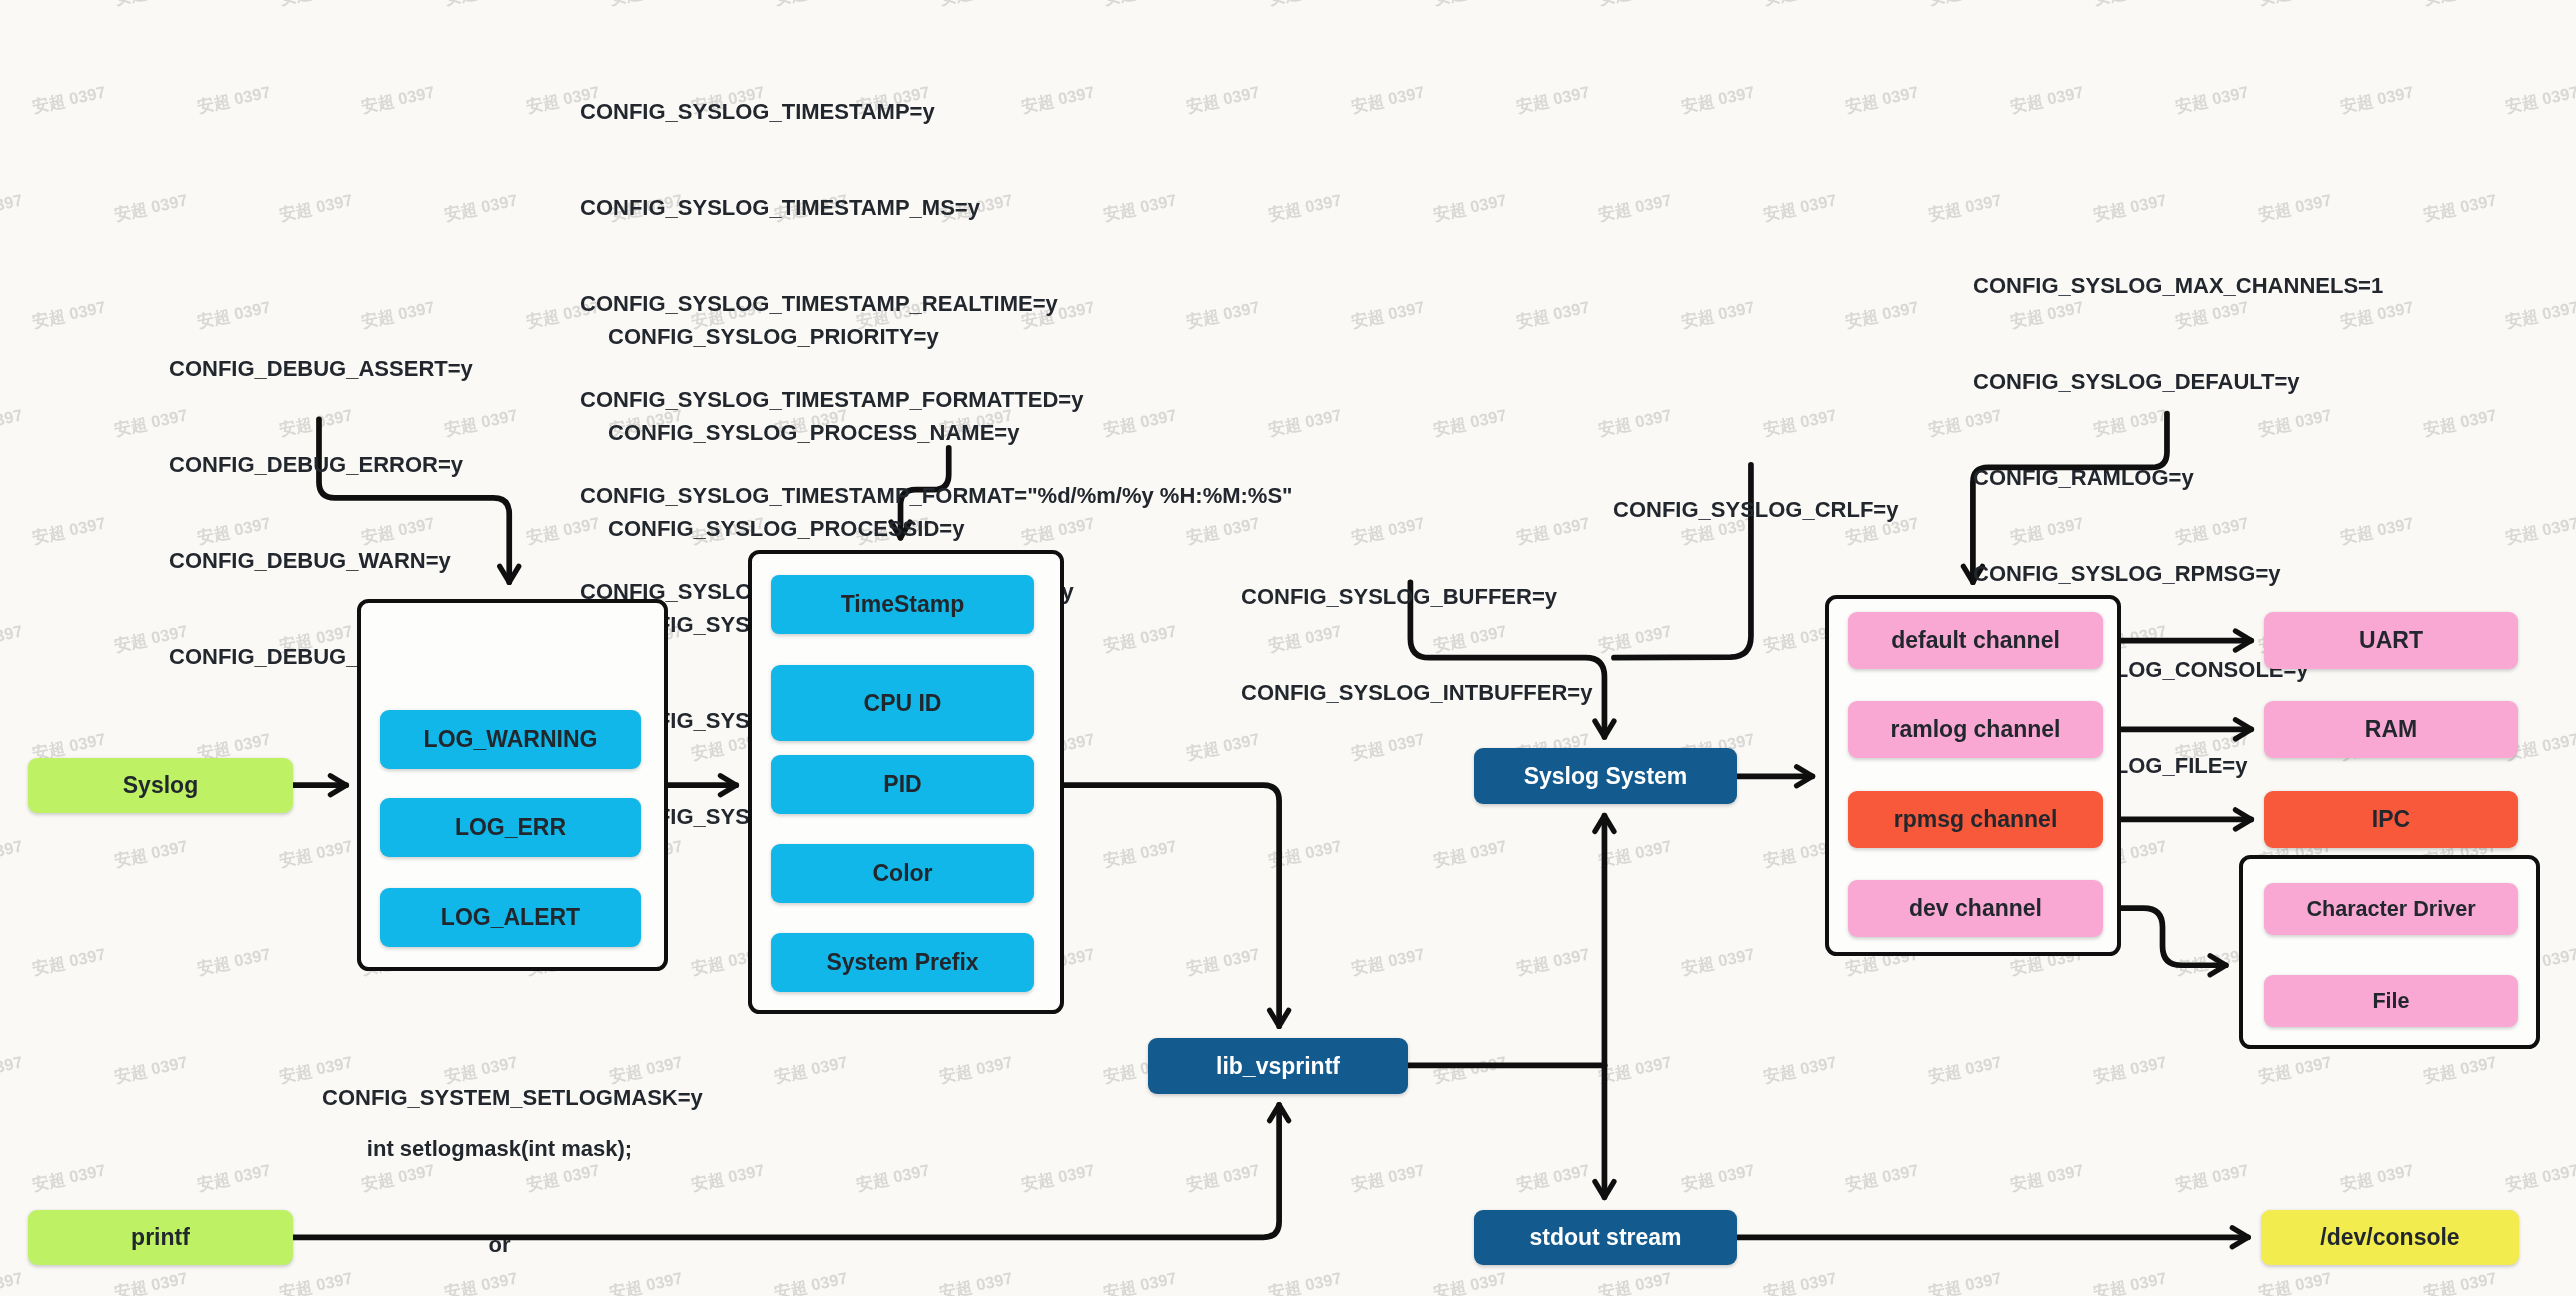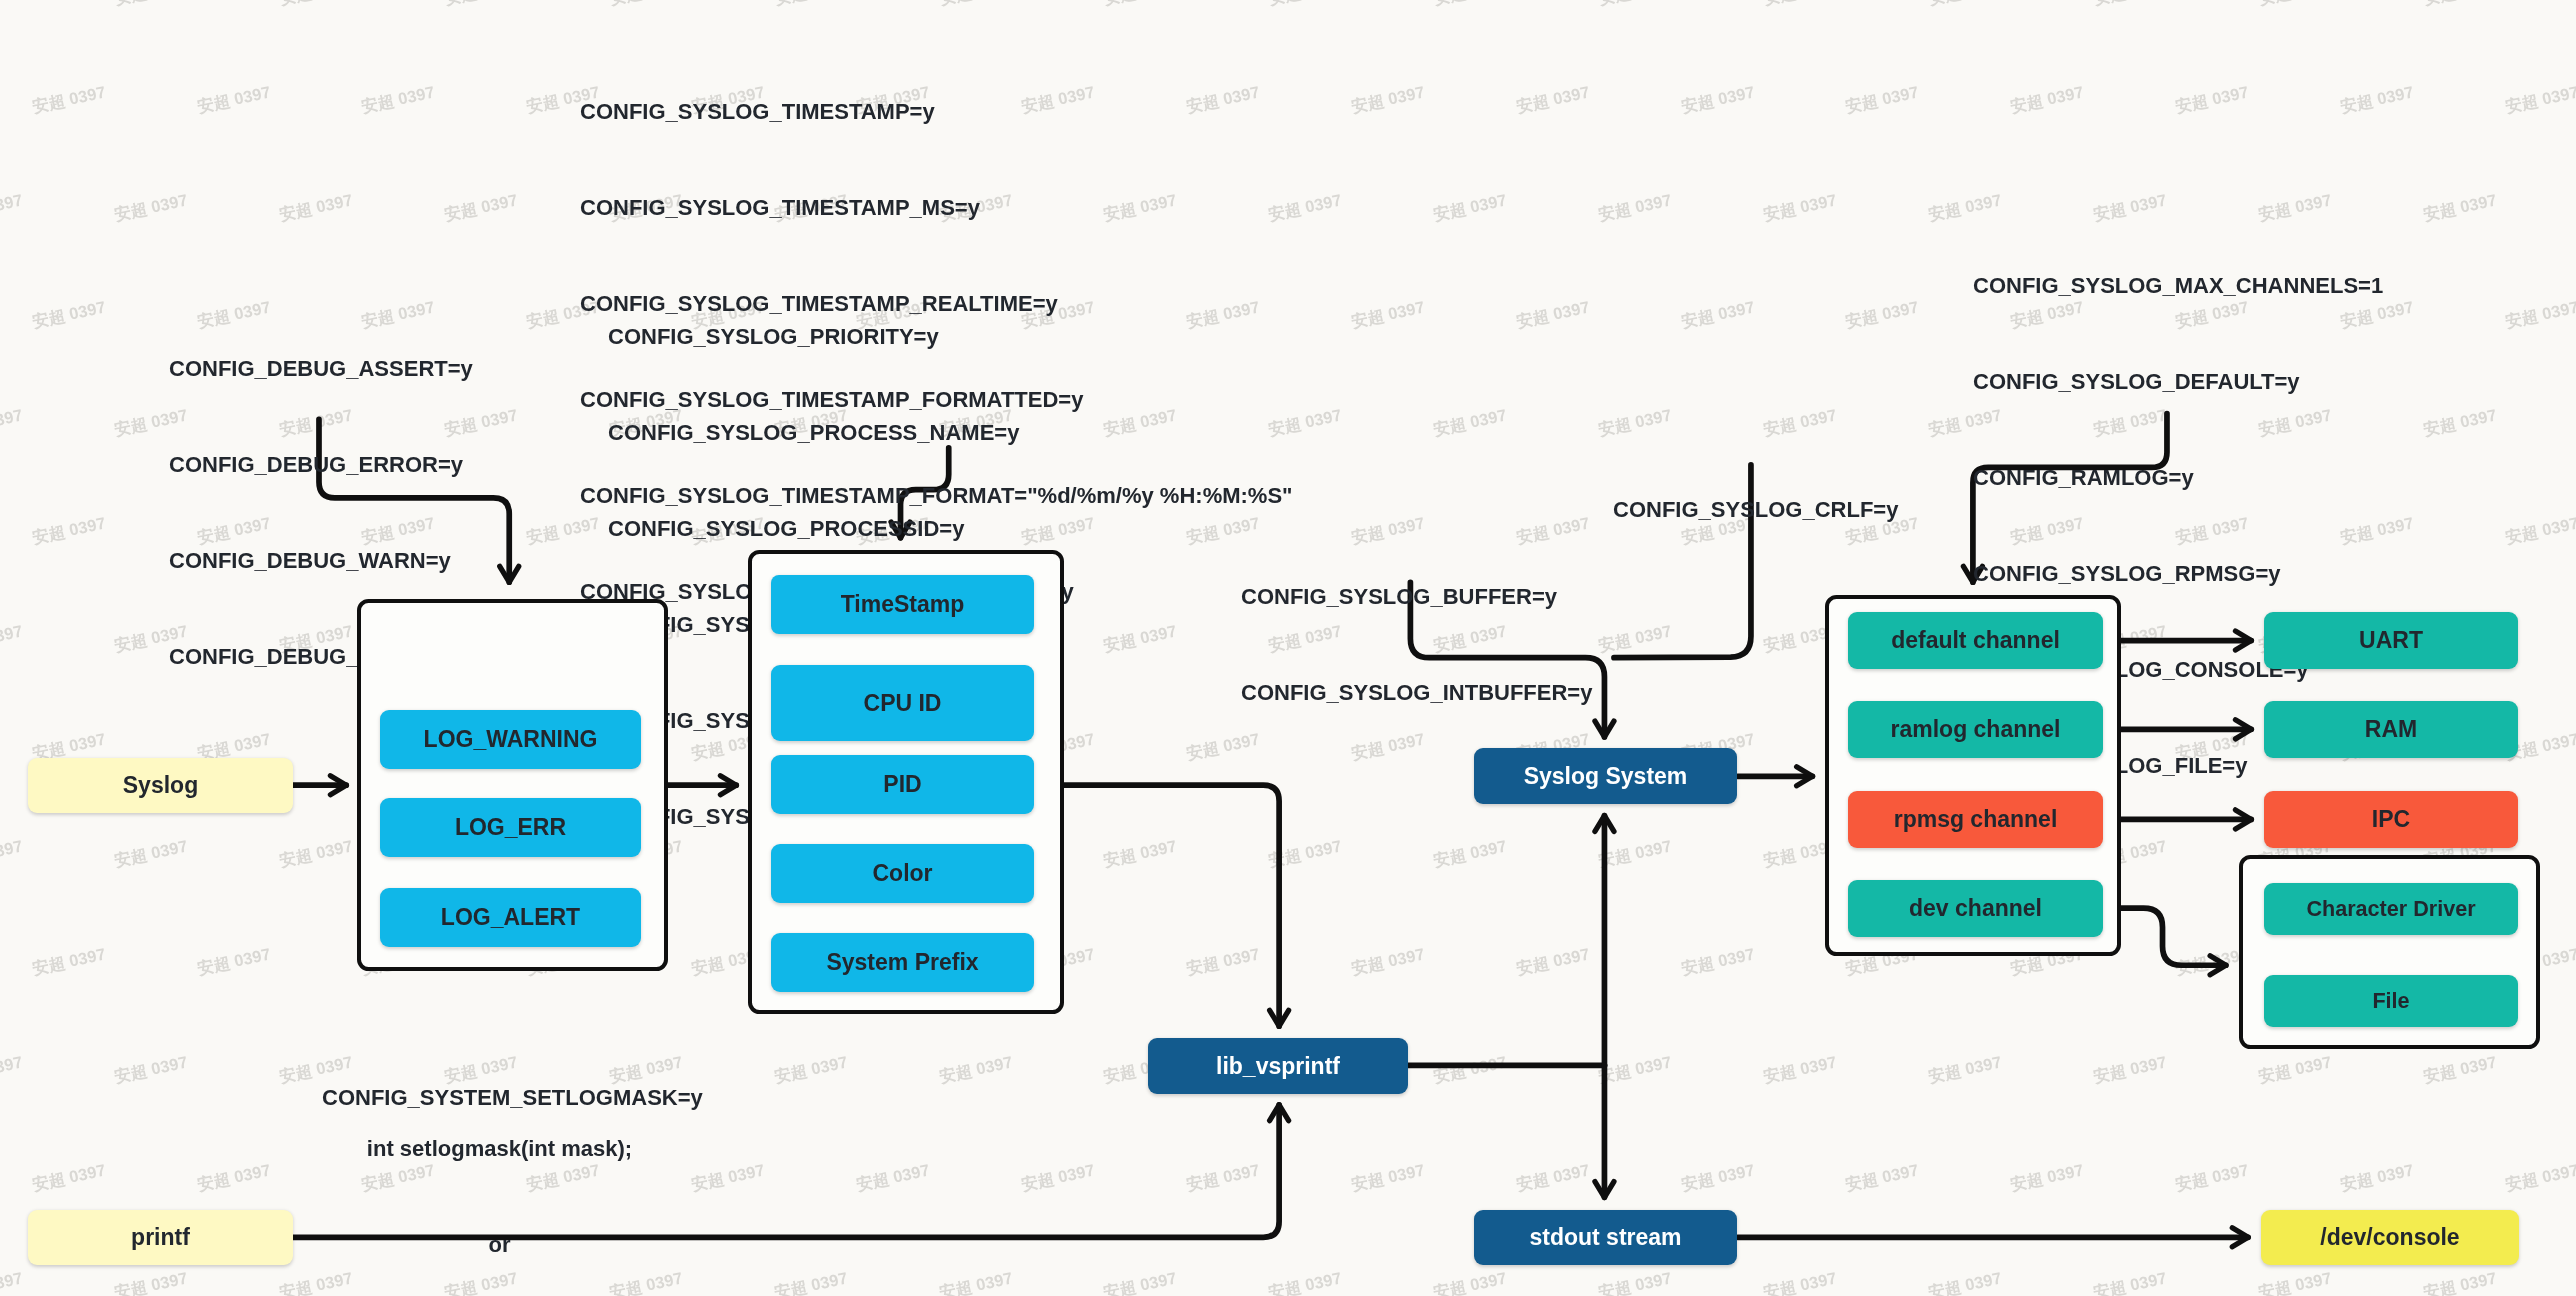--- a/index.html
+++ b/index.html
@@ -8,24 +8,24 @@
   .wm{position:absolute;font-size:16.5px;font-weight:bold;color:rgba(150,145,140,.32);
       transform:rotate(-12deg);white-space:nowrap;pointer-events:none;z-index:0;}
   #wires{position:absolute;left:0;top:0;z-index:1;}
   .cfg{position:absolute;z-index:2;font-weight:bold;font-size:22px;line-height:32px;white-space:pre;color:#22272e;}
   .cfg span{display:block;}
   .cfg.center{text-align:center;}
   .cbox{position:absolute;z-index:2;background:#fdfdfb;border:4.4px solid #0f0f0f;border-radius:11.4px;box-sizing:border-box;}
   .pill{position:absolute;z-index:3;border-radius:9px;display:flex;align-items:center;justify-content:center;
         font-weight:bold;font-size:23px;color:#22272e;box-shadow:0 1.9px 3.8px rgba(0,0,0,.18);box-sizing:border-box;}
   .cyan{background:#10b7e8;}
-  .teal{background:#14b8a6;}
+  .teal{background:#f9a8d4;}
   .orange{background:#f8593b;}
   .navy{background:#135b8e;color:#ffffff;}
-  .green{background:#fef9c3;}
+  .green{background:#bef264;}
   .yellow{background:#f3ec4f;}
 </style>
 </head>
 <body>
 
 <div id="stage">
 
   <div id="wm-layer">
       <span class="wm" style="left: -51px; top: -19px;">安超 0397</span>
       <span class="wm" style="left: 114px; top: -19px;">安超 0397</span>

